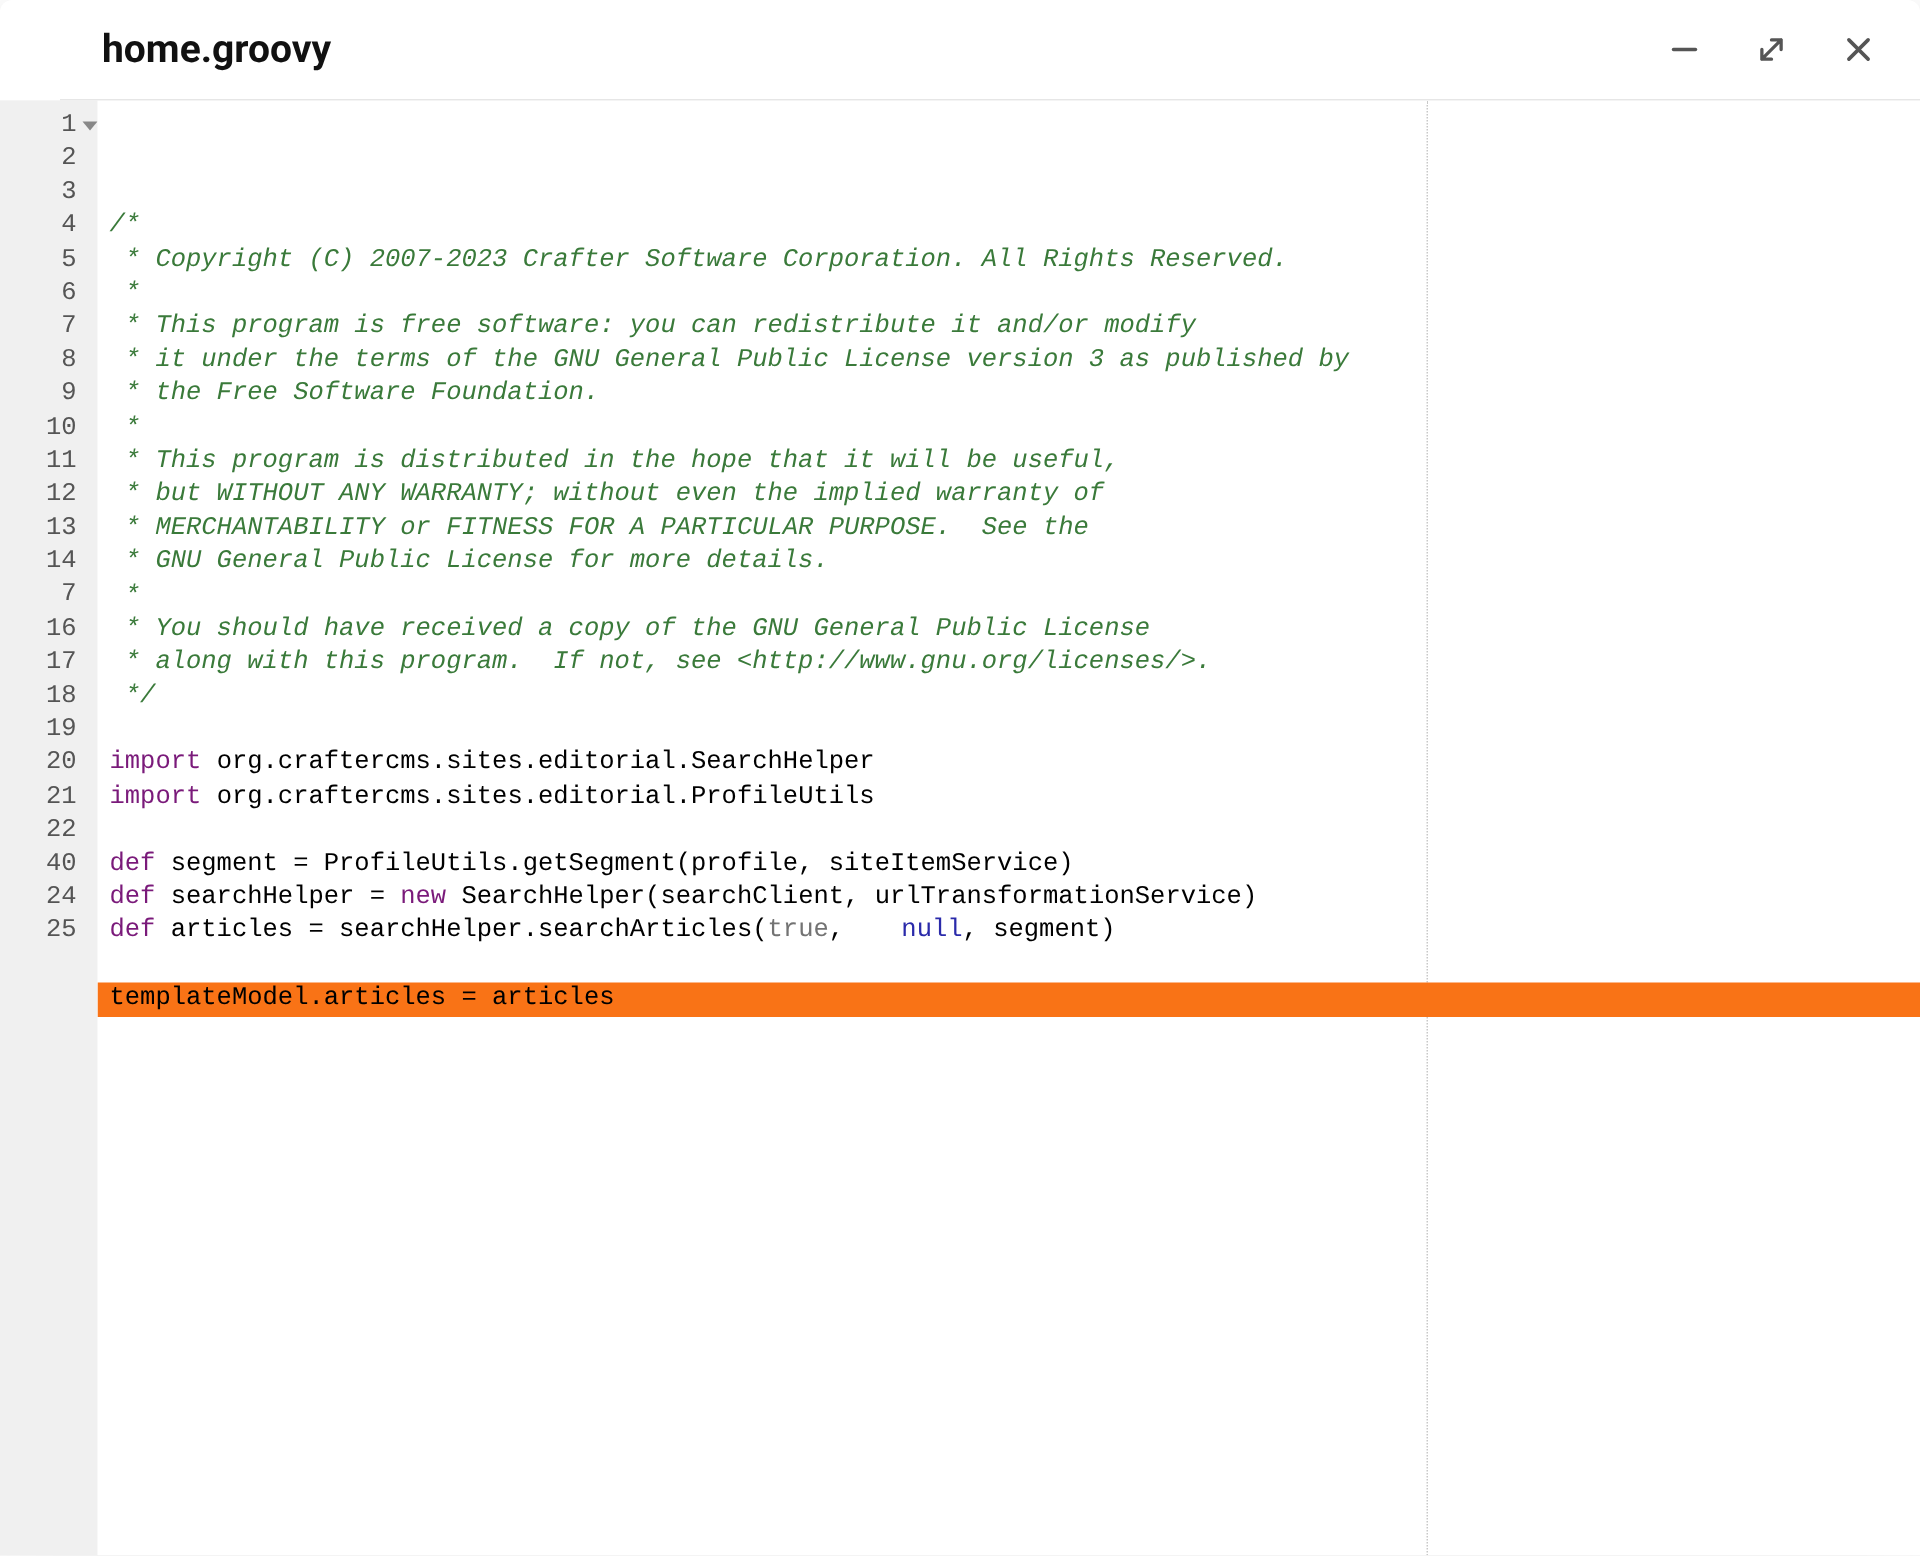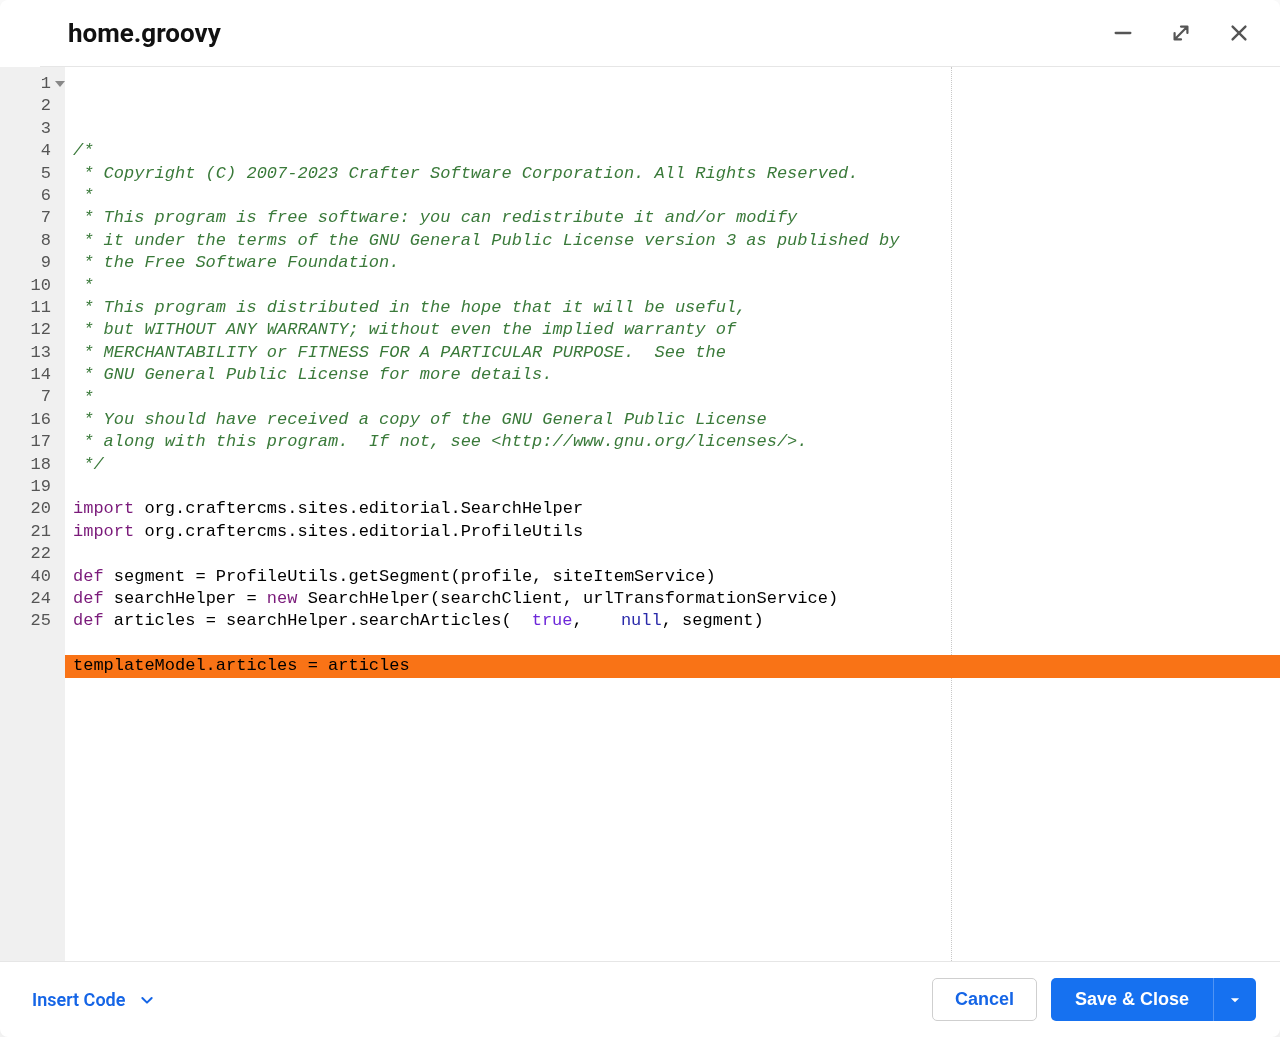--- a/index.html
+++ b/index.html
@@ -94,21 +94,21 @@
     position: absolute;
     top: 0;
     bottom: 0;
     left: 886px;
     border-left: 1px dotted #c8c8c8;
     width: 0;
   }
   .tok-comment { color: #3a7a3a; font-style: italic; }
   .tok-keyword { color: #7a1a7a; }
   .tok-def { color: #7a1a7a; }
-  .tok-bool { color: #6d28d9; margin-left: 20px; }
+  .tok-bool { color: #737373; }
   .tok-null { color: #2a2aaa; margin-left: 28px; }
   .footer {
     border-top: 1px solid #e6e6e6;
     display: flex;
     align-items: center;
     justify-content: space-between;
     padding: 16px 24px 16px 32px;
   }
   .insert-code {
     display: inline-flex;
@@ -215,33 +215,14 @@
         <div class="gutter-line">22</div>
         <div class="gutter-line">40</div>
         <div class="gutter-line">24</div>
         <div class="gutter-line">25</div>
       </div>
     <div class="code-area" id="code">
       <div class="ruler"></div>
     <div class="code-line"><span class="tok-comment">/*</span></div><div class="code-line"><span class="tok-comment"> * Copyright (C) 2007-2023 Crafter Software Corporation. All Rights Reserved.</span></div><div class="code-line"><span class="tok-comment"> *</span></div><div class="code-line"><span class="tok-comment"> * This program is free software: you can redistribute it and/or modify</span></div><div class="code-line"><span class="tok-comment"> * it under the terms of the GNU General Public License version 3 as published by</span></div><div class="code-line"><span class="tok-comment"> * the Free Software Foundation.</span></div><div class="code-line"><span class="tok-comment"> *</span></div><div class="code-line"><span class="tok-comment"> * This program is distributed in the hope that it will be useful,</span></div><div class="code-line"><span class="tok-comment"> * but WITHOUT ANY WARRANTY; without even the implied warranty of</span></div><div class="code-line"><span class="tok-comment"> * MERCHANTABILITY or FITNESS FOR A PARTICULAR PURPOSE.  See the</span></div><div class="code-line"><span class="tok-comment"> * GNU General Public License for more details.</span></div><div class="code-line"><span class="tok-comment"> *</span></div><div class="code-line"><span class="tok-comment"> * You should have received a copy of the GNU General Public License</span></div><div class="code-line"><span class="tok-comment"> * along with this program.  If not, see &lt;http://www.gnu.org/licenses/&gt;.</span></div><div class="code-line"><span class="tok-comment"> */</span></div><div class="code-line"></div><div class="code-line"><span class="tok-keyword">import</span> org.craftercms.sites.editorial.SearchHelper</div><div class="code-line"><span class="tok-keyword">import</span> org.craftercms.sites.editorial.ProfileUtils</div><div class="code-line"></div><div class="code-line"><span class="tok-def">def</span> segment = ProfileUtils.getSegment(profile, siteItemService)</div><div class="code-line"><span class="tok-def">def</span> searchHelper = <span class="tok-keyword">new</span> SearchHelper(searchClient, urlTransformationService)</div><div class="code-line"><span class="tok-def">def</span> articles = searchHelper.searchArticles(<span class="tok-bool">true</span>, <span class="tok-null">null</span>, segment)</div><div class="code-line"></div><div class="code-line active">templateModel.articles = articles</div><div class="code-line"></div></div>
   </div>
 
-  <div class="footer">
-    <div class="insert-code">
-      <span>Insert Code</span>
-      <svg viewBox="0 0 24 24">
-          <path d="M5 9 L12 16 L19 9" stroke="#1565e6" stroke-width="3" fill="none" stroke-linecap="round" stroke-linejoin="round"></path>
-        </svg>
-    </div>
-    <div class="footer-right">
-      <button class="btn btn-cancel">Cancel</button>
-      <span class="btn-save-group">
-        <button class="btn-save">Save &amp; Close</button>
-        <button class="btn-save-drop">
-          <svg viewBox="0 0 24 24">
-              <path d="M5 9 L12 16 L19 9" fill="#fff"></path>
-            </svg>
-        </button>
-      </span>
-    </div>
-  </div>
 
 </div>
 
 </body></html>

